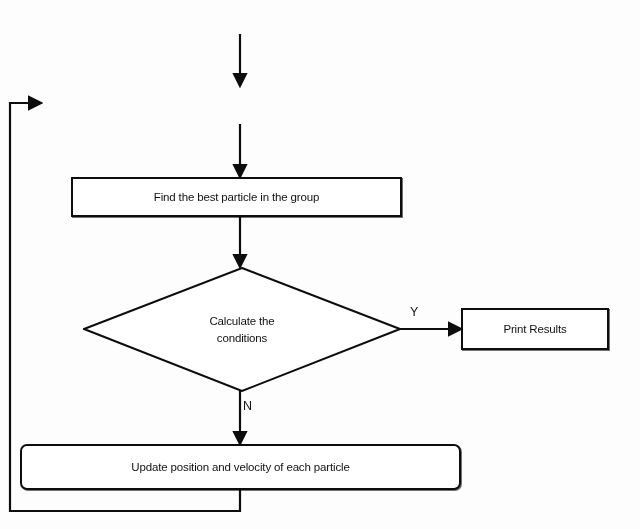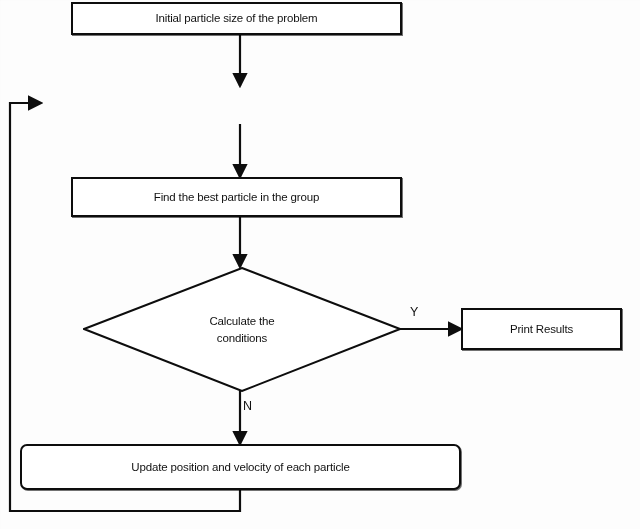--- a/index.html
+++ b/index.html
@@ -101,40 +101,37 @@
 
     <line x1="240" y1="216" x2="240" y2="267" stroke="#0d0d0d" stroke-width="2.2" marker-end="url(#arrow)"></line>
 
     <line x1="400" y1="329" x2="461" y2="329" stroke="#0d0d0d" stroke-width="2.2" marker-end="url(#arrow)"></line>
 
     <line x1="240" y1="391" x2="240" y2="444" stroke="#0d0d0d" stroke-width="2.2" marker-end="url(#arrow)"></line>
 
     <polyline points="240,490 240,511 10,511 10,103 41,103" fill="none" stroke="#0d0d0d" stroke-width="2.2" marker-end="url(#arrow)"></polyline>
   </svg>
 
-  <div class="node proc" style="left:71px; top:2px; width:331px; height:33px;">
-    <span class="label">Initial particle size of the problem</span>
-  </div>
 
 
   <div class="node proc" style="left:71px; top:177px; width:331px; height:40px;">
     <span class="label">Find the best particle in the group</span>
   </div>
 
   <div class="diamond-wrap" style="left:83px; top:267px; width:318px; height:125px;">
     <svg width="318" height="125" viewBox="0 0 318 125" xmlns="http://www.w3.org/2000/svg">
       <polygon points="159,1 317,62 159,124 1,62" fill="#ffffff" stroke="#0d0d0d" stroke-width="2"></polygon>
     </svg>
     <div class="diamond-text">
       <span>Calculate the</span>
       <span>conditions</span>
     </div>
   </div>
 
-  <div class="node proc" style="left:461px; top:308px; width:161px; height:42px;">
+  <div class="node proc" style="left:461px; top:308px; width:148px; height:42px;">
     <span class="label">Print Results</span>
   </div>
 
   <div class="node proc" style="left:20px; top:444px; width:441px; height:46px;border-radius:7px;">
     <span class="label">Update position and velocity of each particle</span>
   </div>
 
   <span class="branch-label" style="left:410px; top:305px;">Y</span>
 
   <span class="branch-label" style="left:243px; top:399px;">N</span>

